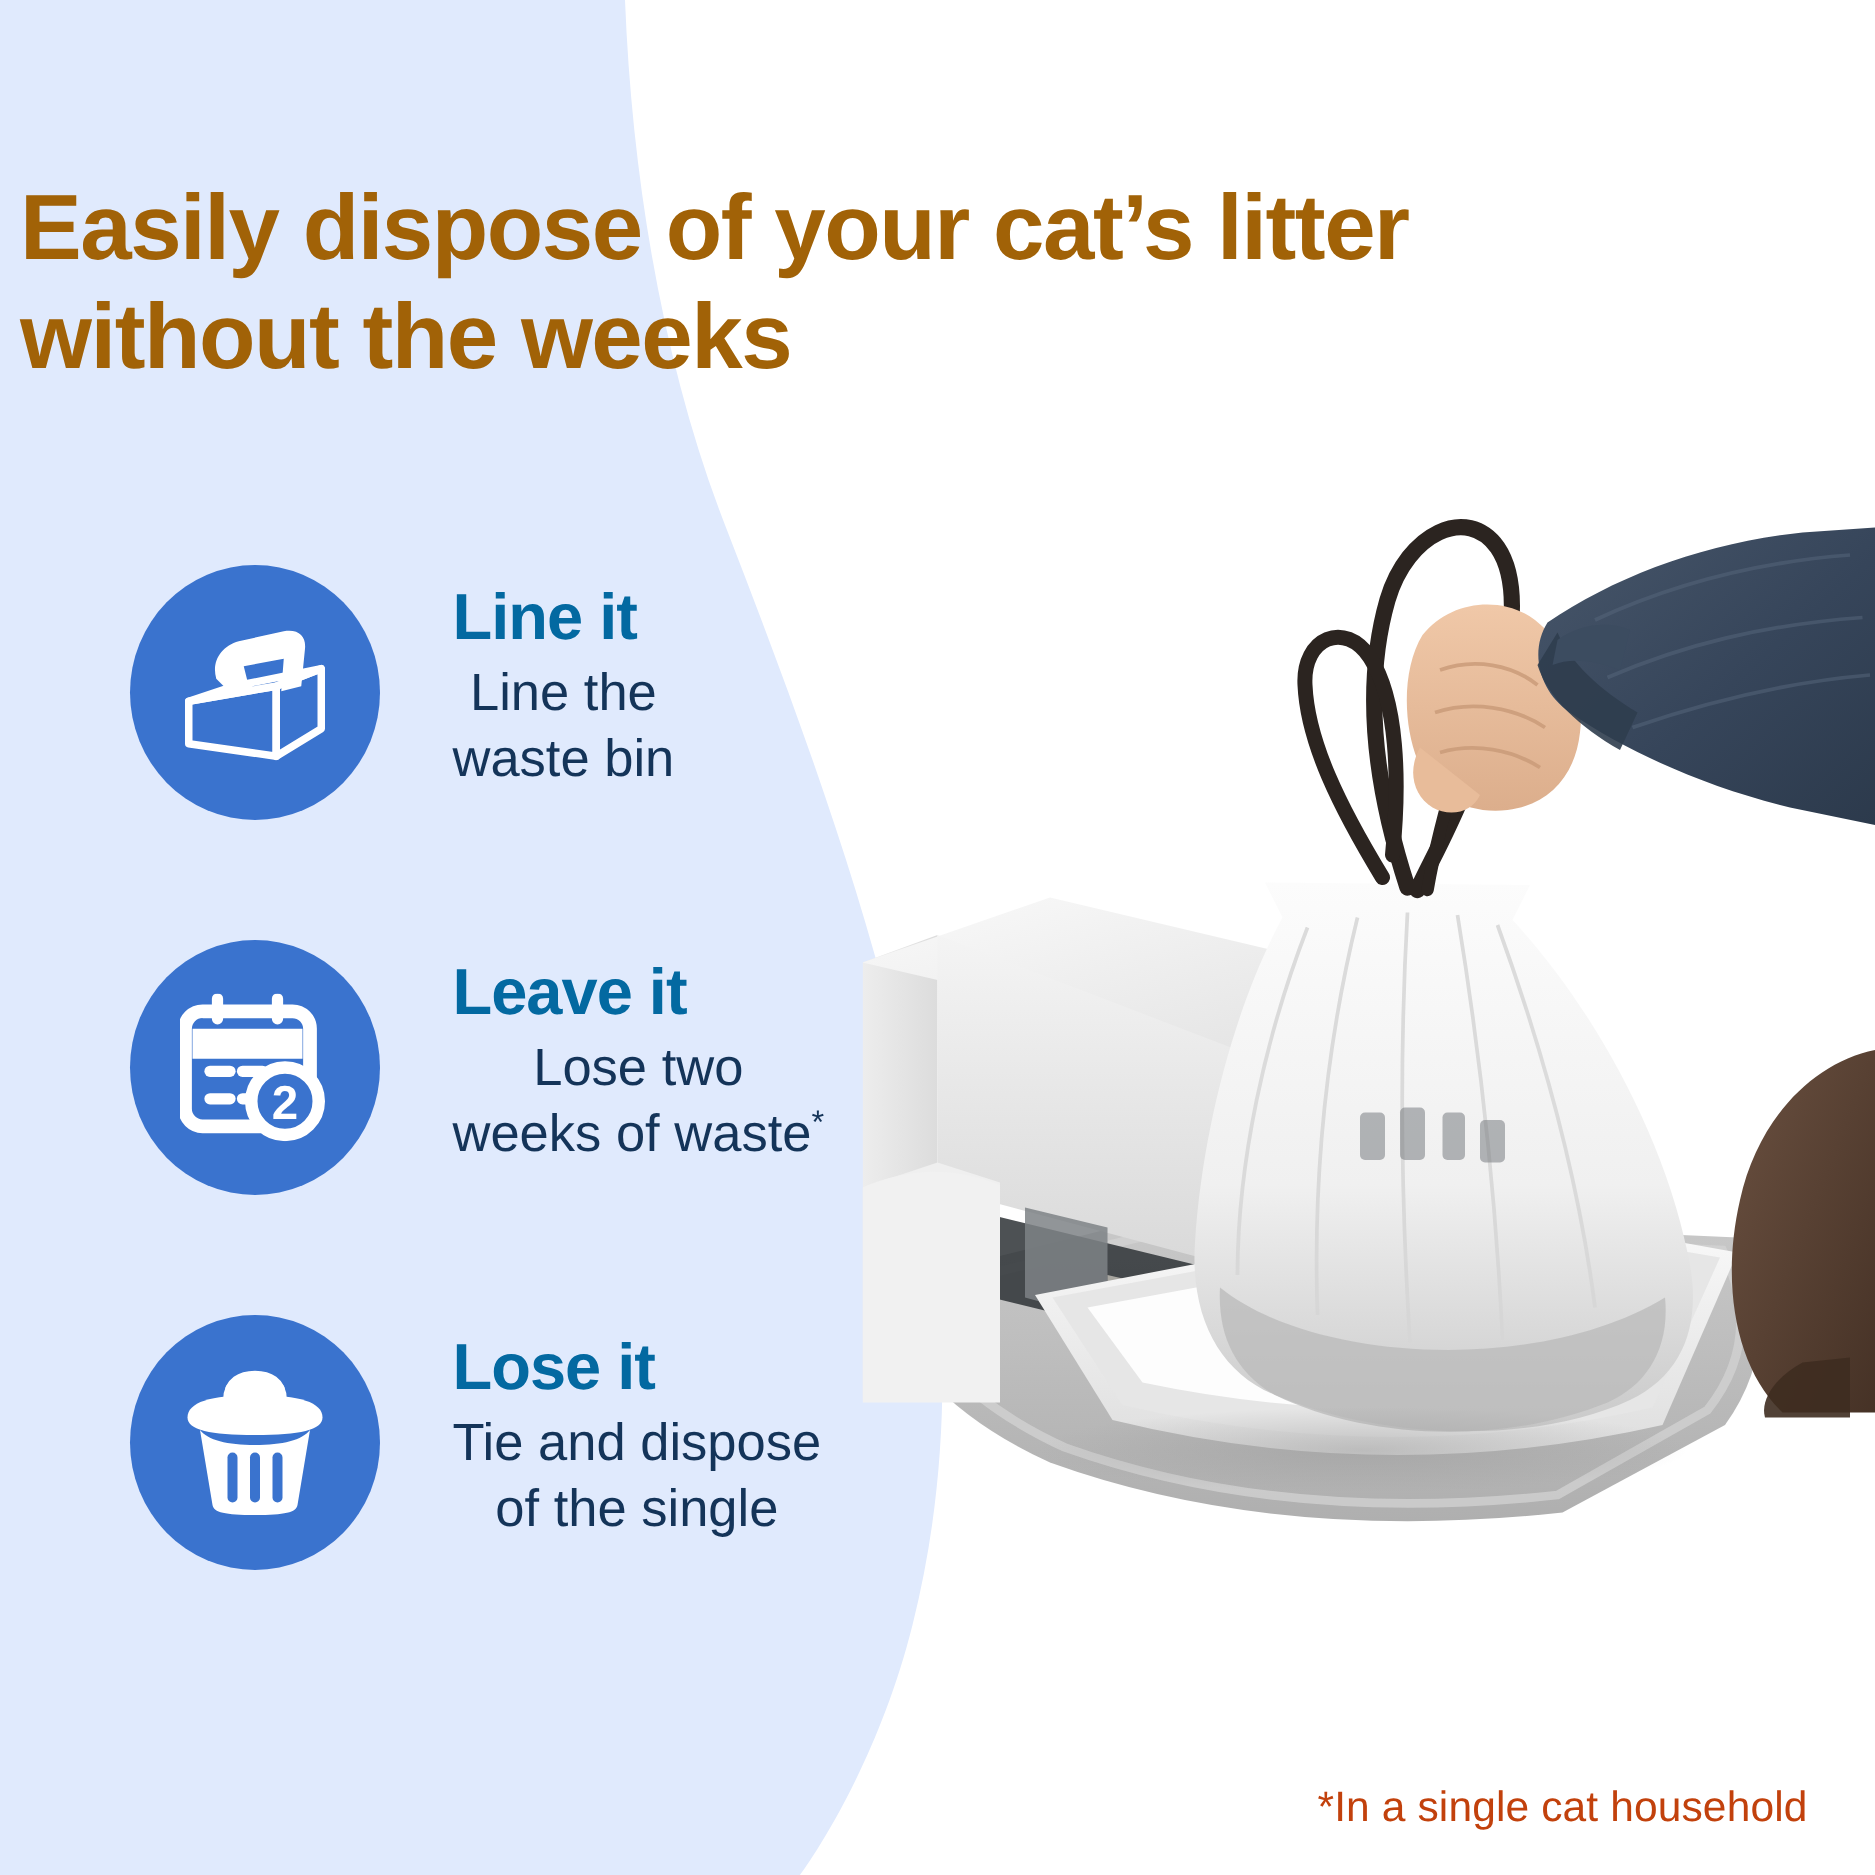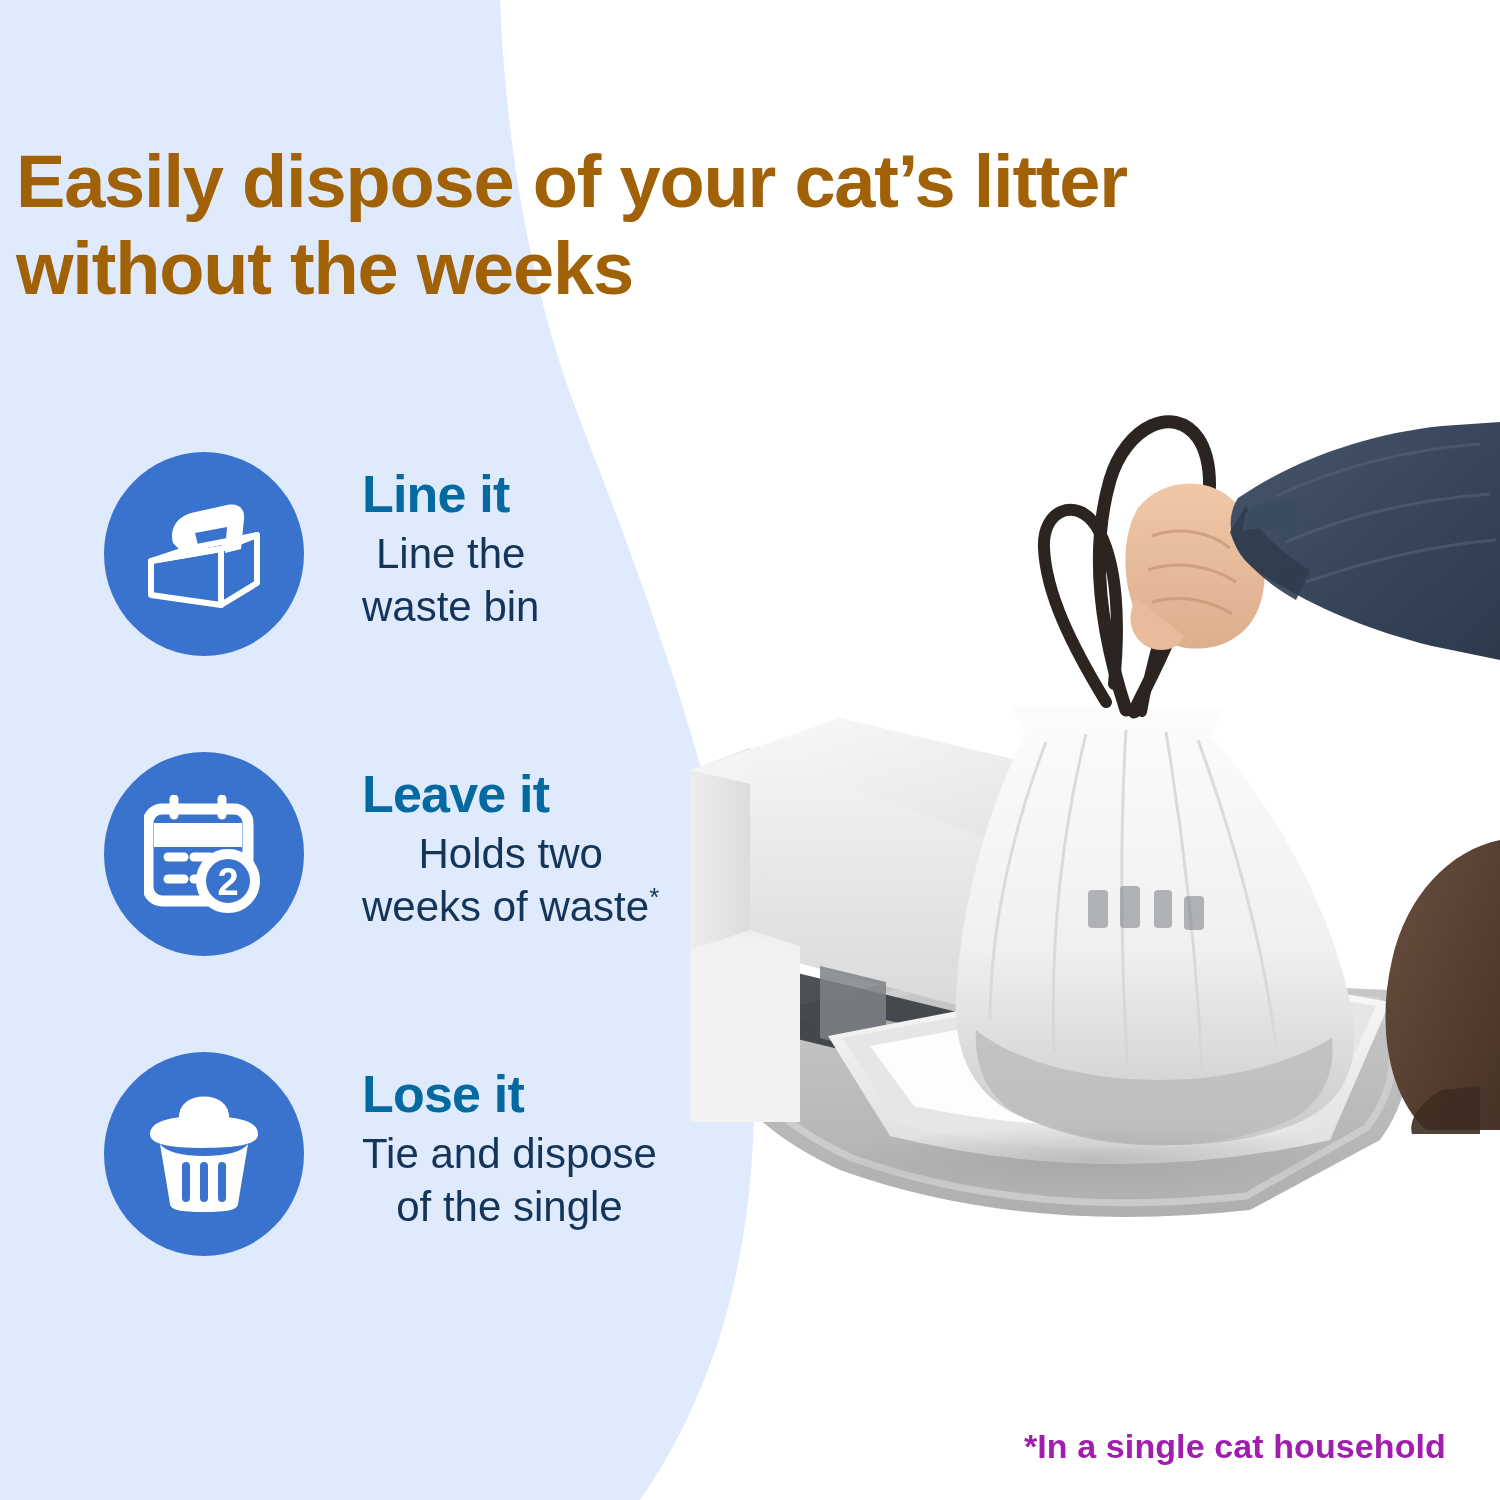--- a/index.html
+++ b/index.html
@@ -100,22 +100,22 @@
     vertical-align: super;
     line-height: 0;
   }
 
   
   .footnote {
     position: absolute;
     right: 54px;
     bottom: 34px;
     font-size: 34px;
-    color: #a21caf;
-    font-weight: 700;
+    color: #c2410c;
+    font-weight: 400;
     letter-spacing: 0.1px;
   }
 
   
   .photo {
     position: absolute;
     left: 690px;
     top: 330px;
     width: 810px;
     height: 1010px;
@@ -342,21 +342,21 @@
           </g>
 
           <circle cx="84" cy="86" r="31" fill="#3A73CE"></circle>
           <circle cx="84" cy="86" r="27" fill="none" stroke="#ffffff" stroke-width="10"></circle>
           <text x="84" y="100" text-anchor="middle" font-family="Liberation Sans, sans-serif" font-size="38" font-weight="700" fill="#ffffff">2</text>
         </svg>
       </div>
       <div class="feature-text">
         <p class="feature-title">Leave it</p>
         <p class="feature-desc">
-          <span>Holds two</span><br>
+          <span>Lose two</span><br>
           <span>weeks of waste</span><sup>*</sup>
         </p>
       </div>
     </div>
 
     <div class="feature">
       <div class="icon-badge">
         <svg width="116" height="120" viewBox="0 0 116 120" xmlns="http://www.w3.org/2000/svg">
 
           <path d="M 40 18 L 76 18" stroke="#ffffff" stroke-width="12" stroke-linecap="round" fill="none"></path>

